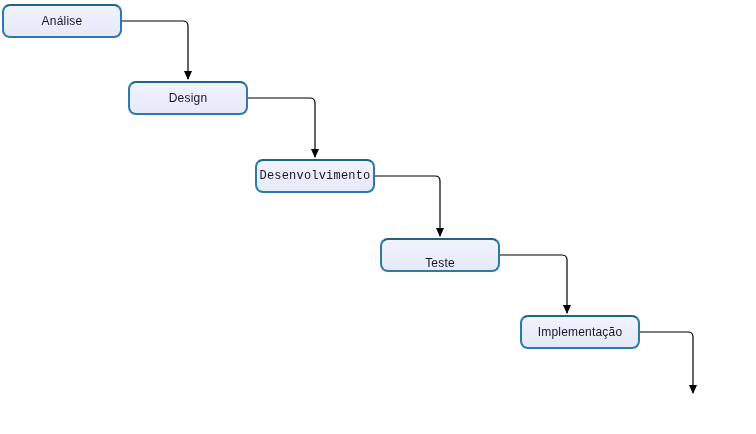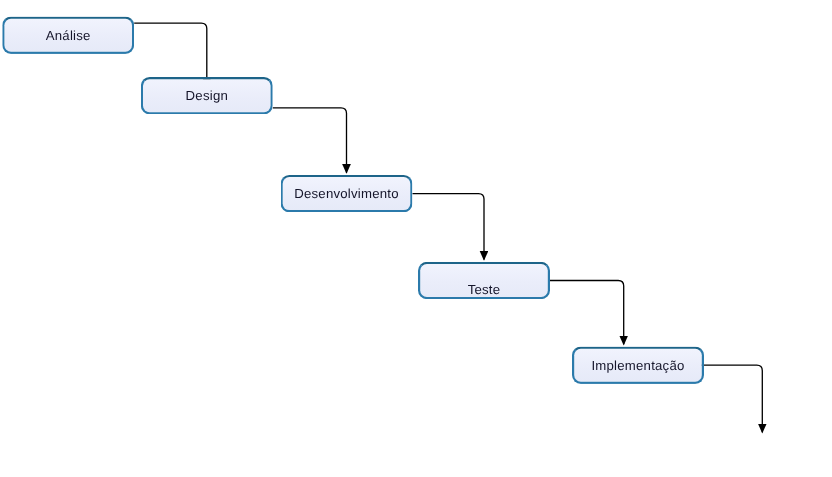--- a/index.html
+++ b/index.html
@@ -58,29 +58,29 @@
         <path d="M0,0 L9,4 L0,8 Z" fill="#000000"></path>
       </marker>
     </defs>
     <path class="conn" d="M122 21 L183 21 Q188 21 188 26 L188 79" marker-end="url(#arrowhead)"></path>
     <path class="conn" d="M248 98 L310 98 Q315 98 315 103 L315 157" marker-end="url(#arrowhead)"></path>
     <path class="conn" d="M375 176 L435 176 Q440 176 440 181 L440 236" marker-end="url(#arrowhead)"></path>
     <path class="conn" d="M500 255 L562 255 Q567 255 567 260 L567 313" marker-end="url(#arrowhead)"></path>
     <path class="conn" d="M627 332 L688 332 Q693 332 693 337 L693 393" marker-end="url(#arrowhead)"></path>
   </svg>
 
-  <div class="node" style="left:2px; top:4px;margin-top:11px;">
+  <div class="node" style="left:2px; top:4px;">
     <span class="node-label">Análise</span>
   </div>
 
-  <div class="node" style="left:128px; top:70px;">
+  <div class="node" style="left:128px; top:81px;">
     <span class="node-label">Design</span>
   </div>
 
-  <div class="node" style="left:255px; top:159px;">
+  <div class="node" style="left:255px; top:159px;font-family:Liberation Mono, monospace;">
     <span class="node-label">Desenvolvimento</span>
   </div>
 
   <div class="node" style="left:380px; top:238px;align-items:flex-end;">
     <span class="node-label">Teste</span>
   </div>
 
   <div class="node" style="left:520px; top:315px;">
     <span class="node-label">Implementação</span>
   </div>

